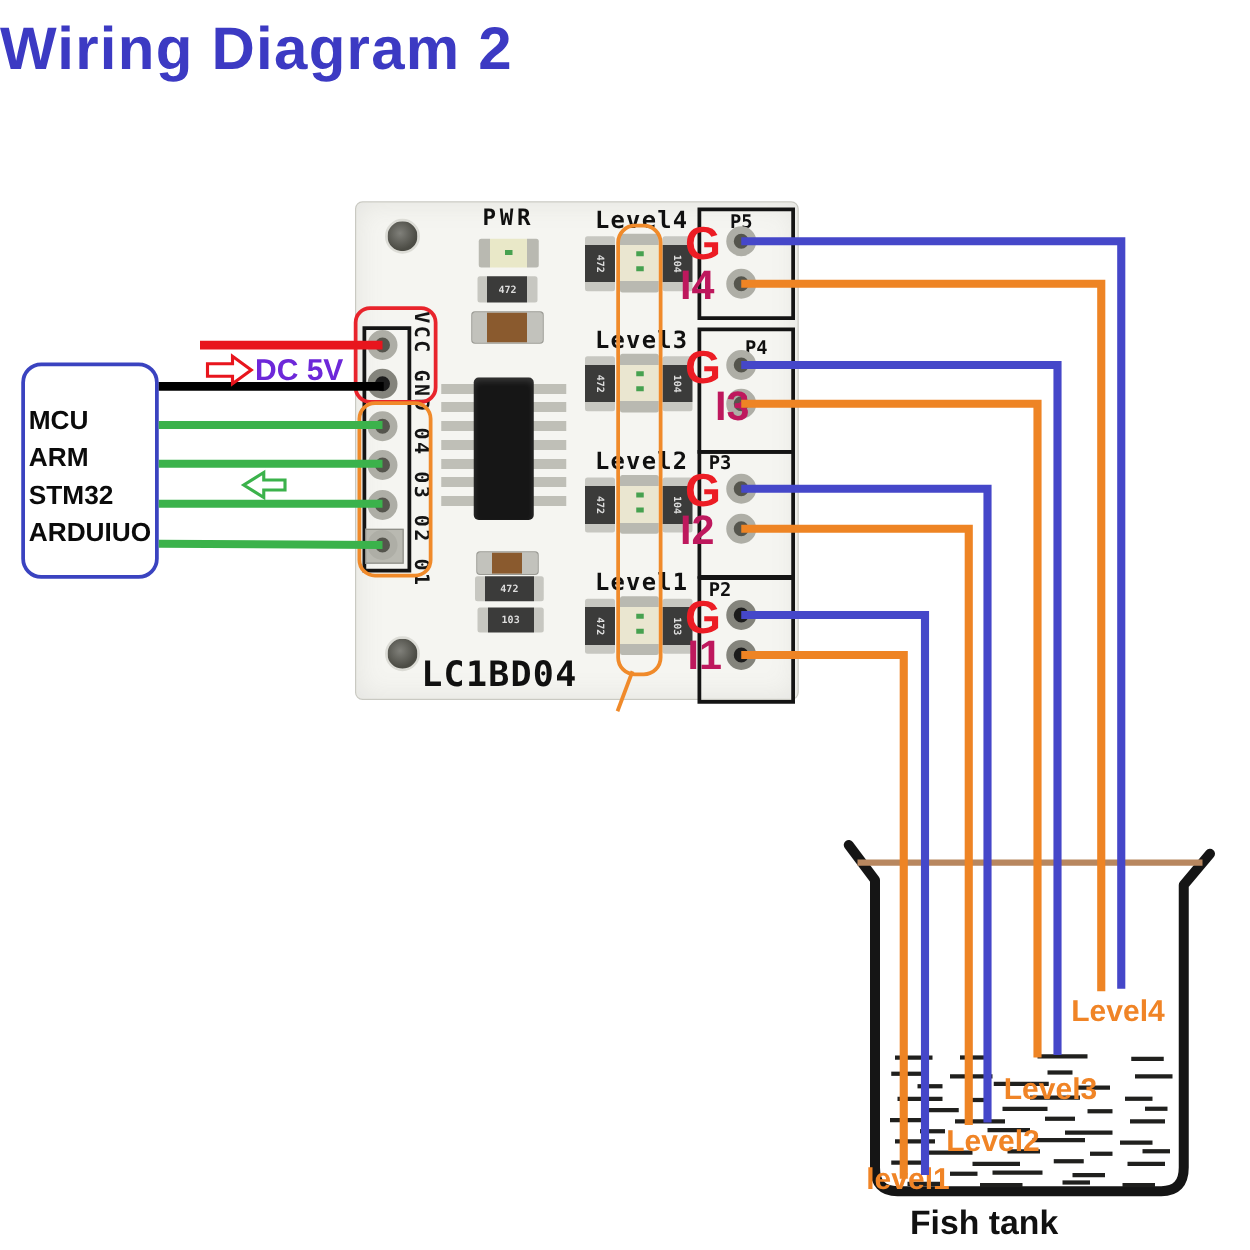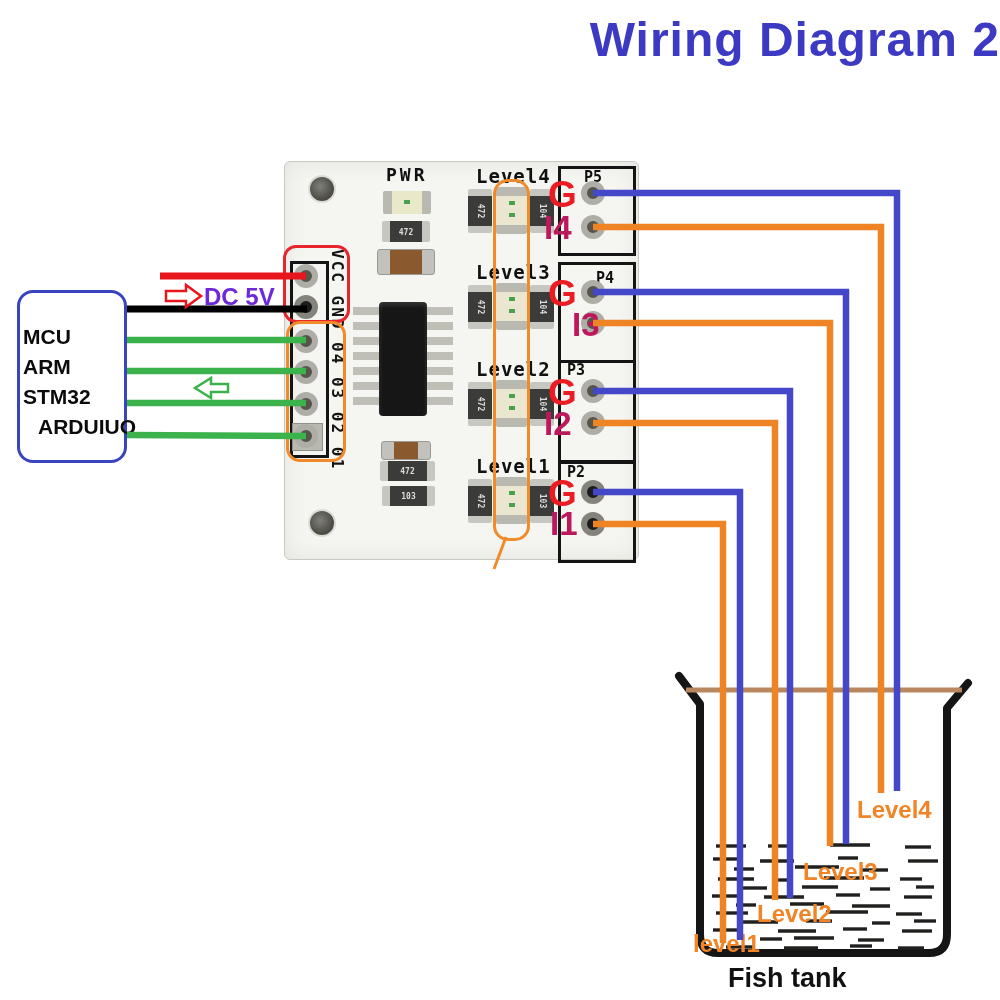--- a/index.html
+++ b/index.html
@@ -1,20 +1,20 @@
 <!DOCTYPE html>
 <html><head>
 <meta charset="utf-8">
 <style>
   html,body{margin:0;padding:0;background:#fff;}
   #canvas{position:relative;width:1000px;height:1000px;background:#ffffff;overflow:hidden;
           font-family:"Liberation Sans", sans-serif;}
   .abs{position:absolute;}
   
-  .title{left:0;right:0;top:12px;text-align:right;font-size:48px;font-weight:700;
+  .title{left:0;right:0;top:12px;text-align:left;font-size:48px;font-weight:700;
          color:#3c3ac3;letter-spacing:1px;}
   
   .board{left:284px;top:161px;width:353px;height:397px;background:#f5f5f1;
          border:1px solid #c9c9c2;border-radius:6px;
          box-shadow:inset 0 0 22px rgba(120,120,110,.14);}
   .hole{width:28px;height:28px;border-radius:50%;
         background:radial-gradient(circle at 42% 40%, #80807a, #4c4c45 65%);
         border:2px solid #dcdcd6;box-sizing:border-box;}
   .silk{color:#101010;font-family:"DejaVu Sans Mono", monospace;font-weight:700;}
   .pwr-txt{font-size:18px;letter-spacing:3px;}
@@ -144,20 +144,21 @@
   <div class="abs led-v" style="left:496px;top:477px;">
       <span class="gdot" style="top:14px;"></span>
       <span class="gdot" style="top:26px;"></span>
     </div>
   <div class="abs res-v" style="left:530px;top:479px;">
       <span class="rlabel">103</span>
     </div>
 
   <div class="abs orangebox" style="left:493px;top:179px;width:31px;height:356px;border-radius:15px;"></div>
 
+  <div class="abs silk name-txt" style="left:337px;top:523px;">LC1BD04</div>
 
   <div class="abs conn-rect" style="left:558px;top:166px;width:72px;height:84px;"></div>
   <div class="abs conn-rect" style="left:558px;top:262px;width:72px;height:95px;"></div>
   <div class="abs conn-rect" style="left:558px;top:360px;width:72px;height:97px;"></div>
   <div class="abs conn-rect" style="left:558px;top:461px;width:72px;height:96px;"></div>
   <div class="abs silk phdr-txt" style="left:584px;top:168px;">P5</div>
   <div class="abs silk phdr-txt" style="left:596px;top:269px;">P4</div>
   <div class="abs silk phdr-txt" style="left:567px;top:361px;">P3</div>
   <div class="abs silk phdr-txt" style="left:567px;top:463px;">P2</div>
 
@@ -176,21 +177,21 @@
   <div class="abs ilabel" style="left:572px;top:308px;">I3</div>
   <div class="abs glabel" style="left:548px;top:374px;">G</div>
   <div class="abs ilabel" style="left:544px;top:407px;">I2</div>
   <div class="abs glabel" style="left:548px;top:475px;">G</div>
   <div class="abs ilabel" style="left:550px;top:507px;">I1</div>
 
   <div class="abs mcu-box"></div>
   <div class="abs mcu-line" style="left:23px;top:322px;">MCU</div>
   <div class="abs mcu-line" style="left:23px;top:352px;">ARM</div>
   <div class="abs mcu-line" style="left:23px;top:382px;">STM32</div>
-  <div class="abs mcu-line" style="left:38px;top:412px;text-align:right;">ARDUIUO</div>
+  <div class="abs mcu-line" style="left:23px;top:412px;text-align:right;">ARDUIUO</div>
 
   <div class="abs dc5v" style="left:204px;top:283px;">DC 5V</div>
 
   <svg width="1000" height="1000">
     <path d="M679,676 L700,704 L700,934 Q700,953 718,953 L929,953 Q947,953 947,934 L947,708 L968,683" fill="none" stroke="#151515" stroke-width="8" stroke-linejoin="round" stroke-linecap="round"></path>
     <line x1="686" y1="690" x2="962" y2="690" stroke="#b8875f" stroke-width="5"></line>
     <g stroke="#20201e" stroke-width="3.4">
       <line x1="716" y1="846" x2="746" y2="846"></line>
         <line x1="768" y1="846" x2="790" y2="846"></line>
       <line x1="830" y1="845" x2="870" y2="845"></line>

